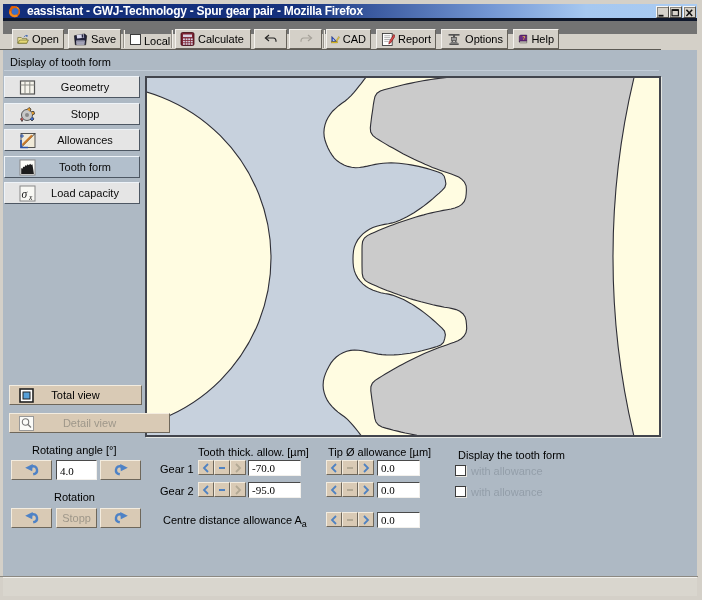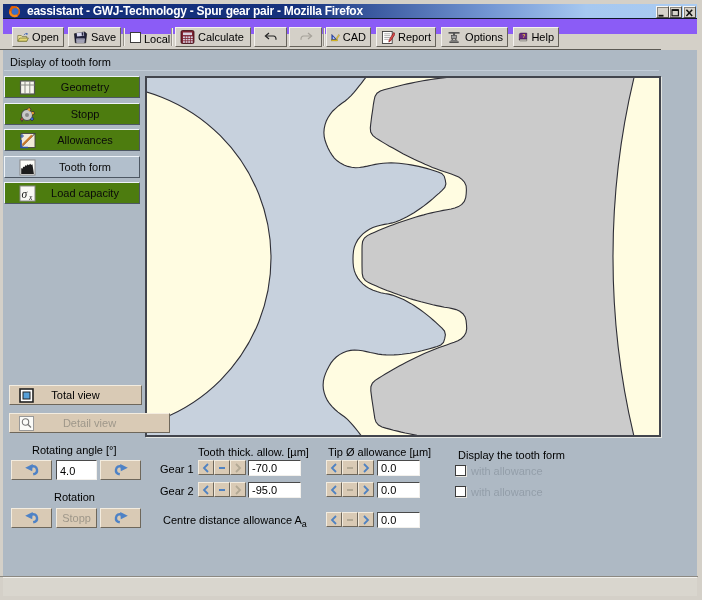--- a/index.html
+++ b/index.html
@@ -3,40 +3,40 @@
 *{margin:0;padding:0;box-sizing:border-box;}
 html,body{width:702px;height:600px;overflow:hidden;}
 body{font-family:"Liberation Sans",sans-serif;background:#d4d0c8;position:relative;}
 .abs{position:absolute;}
 
 #title{left:3px;top:4px;width:694px;height:14px;background:linear-gradient(90deg,#132f7b 0%,#15317d 42%,#7396d3 70%,#a6c8f0 84%,#a9cbf2 100%);}
 #title .txt{position:absolute;left:24px;top:0px;height:14px;line-height:15px;color:#fff;font-size:12px;letter-spacing:-0.28px;font-weight:bold;white-space:nowrap;}
 .wbtn{position:absolute;top:2px;width:12.5px;height:12px;background:#d6d2ca;border-top:1px solid #f8f7f4;border-left:1px solid #f8f7f4;border-right:1px solid #4e4b45;border-bottom:1px solid #4e4b45;box-shadow:1px 1px 0 #8a867e inset;}
 .wbtn svg{display:block;margin:0.5px auto 0;}
 
-#toolbar{left:3px;top:18px;width:694px;height:16px;background:#8b5cf6;border-top:1px solid #0f172a;}
+#toolbar{left:3px;top:18px;width:694px;height:16px;background:#737373;border-top:3px solid #0f172a;}
 .tbtn{position:absolute;top:8px;height:20px;background:#d4d0c8;border-top:1px solid #f4f2ee;border-left:1px solid #f4f2ee;border-right:1px solid #66625a;border-bottom:1px solid #66625a;display:flex;align-items:center;font-size:11px;color:#000;padding:0 4px;gap:3px;white-space:nowrap;}
 .tsep{position:absolute;top:9px;width:2px;height:18px;border-left:1px solid #96928a;border-right:1px solid #f0eee9;}
 #darkline{left:0;top:49px;width:661px;height:1px;background:#5d5a54;}
 
 #content{left:3px;top:50px;width:694px;height:527px;background:#aeb9c4;}
 #lbl-display{left:7px;top:6px;font-size:11px;color:#000;}
 #sepline{left:1px;top:20px;width:655px;height:1px;background:#62717f;border-bottom:1px solid #c3cdd8;}
 
-.sbtn{position:absolute;left:1px;width:136px;height:22px;background:#4d7c0f;border-top:1px solid #eef3f8;border-left:1px solid #eef3f8;border-right:1px solid #4d5763;border-bottom:1px solid #4d5763;font-size:11px;color:#0a0a0a;display:flex;align-items:center;justify-content:center;padding-left:26px;}
+.sbtn{position:absolute;left:1px;width:136px;height:22px;background:#e5e5e5;border-top:1px solid #eef3f8;border-left:1px solid #eef3f8;border-right:1px solid #4d5763;border-bottom:1px solid #4d5763;font-size:11px;color:#0a0a0a;display:flex;align-items:center;justify-content:center;padding-left:26px;}
 .sbtn.active{background:#b2bfcc;}
 .sbtn .ic{position:absolute;left:14px;top:2px;width:17px;height:17px;}
 
 #canvas{left:142px;top:26px;width:516px;height:361px;border:2px solid #42454d;box-shadow:1px 1px 0 #e4e6e2;}
 
 .tan{position:absolute;background:#d9cab5;border-top:1px solid #f3ecdf;border-left:1px solid #f3ecdf;border-right:1px solid #6e675b;border-bottom:1px solid #6e675b;display:flex;align-items:center;justify-content:center;font-size:11px;color:#000;}
 .tan.dis{color:#9e978a;}
 .tan .ic{position:absolute;left:9px;top:2px;}
 
-.inp{position:absolute;background:#fff;border-top:1px solid #4a4a4a;border-left:1px solid #4a4a4a;border-right:1px solid #f2f0ec;border-bottom:1px solid #f2f0ec;font-size:11px;color:#000;padding:1px 0 0 3px;font-family:Liberation Sans, sans-serif;}
+.inp{position:absolute;background:#fff;border-top:1px solid #4a4a4a;border-left:1px solid #4a4a4a;border-right:1px solid #f2f0ec;border-bottom:1px solid #f2f0ec;font-size:11px;color:#000;padding:1px 0 0 3px;font-family:Liberation Serif, serif;}
 
 .stp{position:absolute;width:16px;height:15px;background:#d9cab5;border-top:1px solid #f3ecdf;border-left:1px solid #f3ecdf;border-right:1px solid #6e675b;border-bottom:1px solid #6e675b;display:flex;align-items:center;justify-content:center;}
 .lab{position:absolute;font-size:11px;color:#000;white-space:nowrap;}
 .chk{position:absolute;width:11px;height:11px;background:#fff;border:1px solid #3c3c3c;box-shadow:1px 1px 0 #e8e6e1;}
 .gtx{color:#939ea9;}
 
 #status{left:3px;top:577px;width:694px;height:19px;background:#d9d6ce;border-top:1px solid #f2f1ed;}
 #statusline{left:0px;top:576px;width:698px;height:1px;background:#8c8982;}
 </style></head><body>
 

